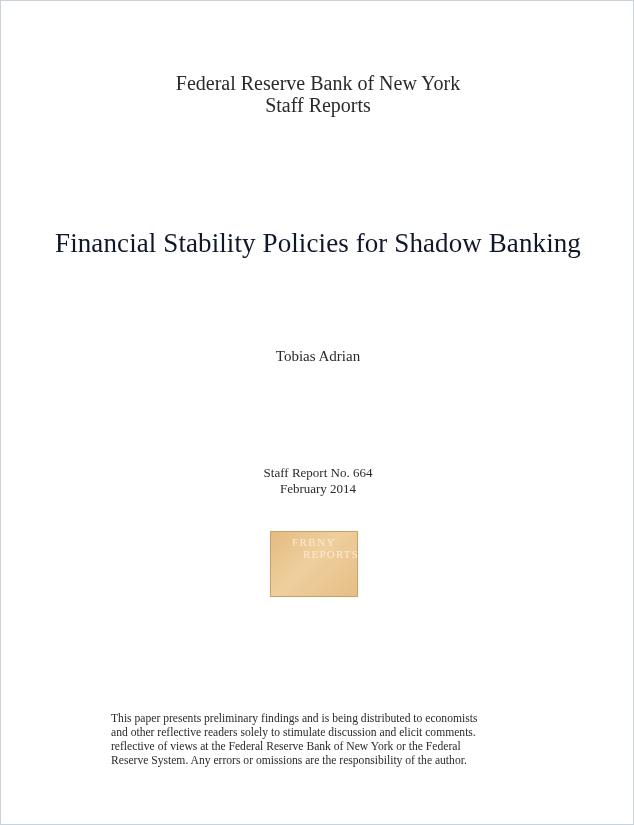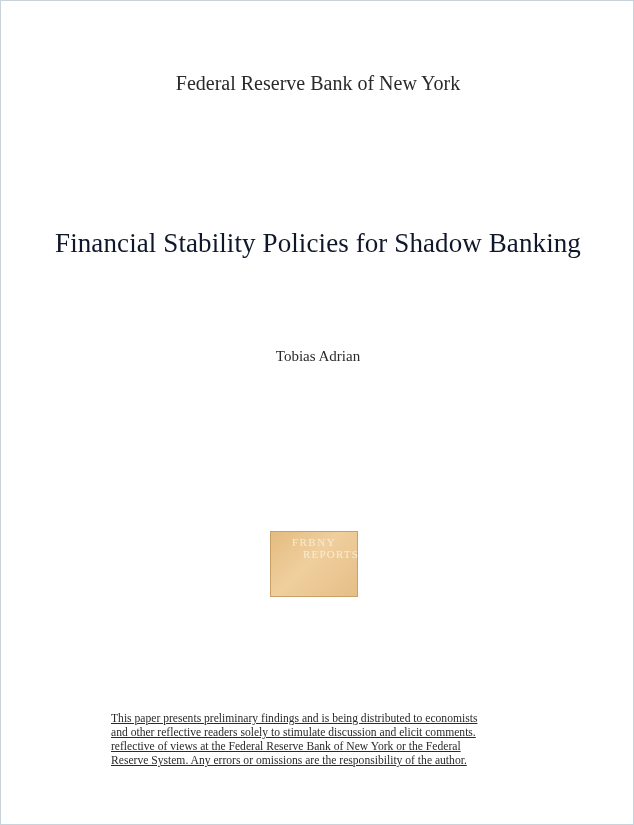--- a/index.html
+++ b/index.html
@@ -23,34 +23,39 @@
       border: 1px solid #c9a066; box-sizing: border-box; text-align: center;
       color: #fff4e2;
     }
     .logo .l1 { font-size: 11px; letter-spacing: 1.5px; margin-top: 4px; line-height: 12px; color: #fbecd4; }
     .logo .l2 { font-size: 27px; font-style: italic; line-height: 26px; color: #fff6e8; font-family: "DejaVu Serif", serif; margin-top: -1px;}
     .logo .l3 { font-size: 11px; letter-spacing: 1.2px; line-height: 13px; color: #fbecd4; padding-left: 32px; }
     .disclaimer {
       position: absolute; left: 110px; top: 711px; width: 430px;
       font-size: 11.6px; line-height: 14px; color: #2a2a2a; text-align: left;
     }
-    .disclaimer span { display: block; white-space: nowrap; text-decoration: underline; }
+    .disclaimer span { display: block; white-space: nowrap; }
   </style>
 </head>
 <body>
 
 <div class="page">
   <div class="center org">
     <div>Federal Reserve Bank of New York</div>
+    <div>Staff Reports</div>
   </div>
 
   <div class="center title">Financial Stability Policies for Shadow Banking</div>
 
   <div class="center author">Tobias Adrian</div>
 
+  <div class="center report">
+    <div>Staff Report No. 664</div>
+    <div>February 2014</div>
+  </div>
 
   <div class="logo">
     <div class="l1">FRBNY</div>
     <div class="l3">REPORTS</div>
   </div>
 
   <div class="disclaimer">
     <span>This paper presents preliminary findings and is being distributed to economists</span>
     <span>and other reflective readers solely to stimulate discussion and elicit comments.</span>
     <span>reflective of views at the Federal Reserve Bank of New York or the Federal</span>

